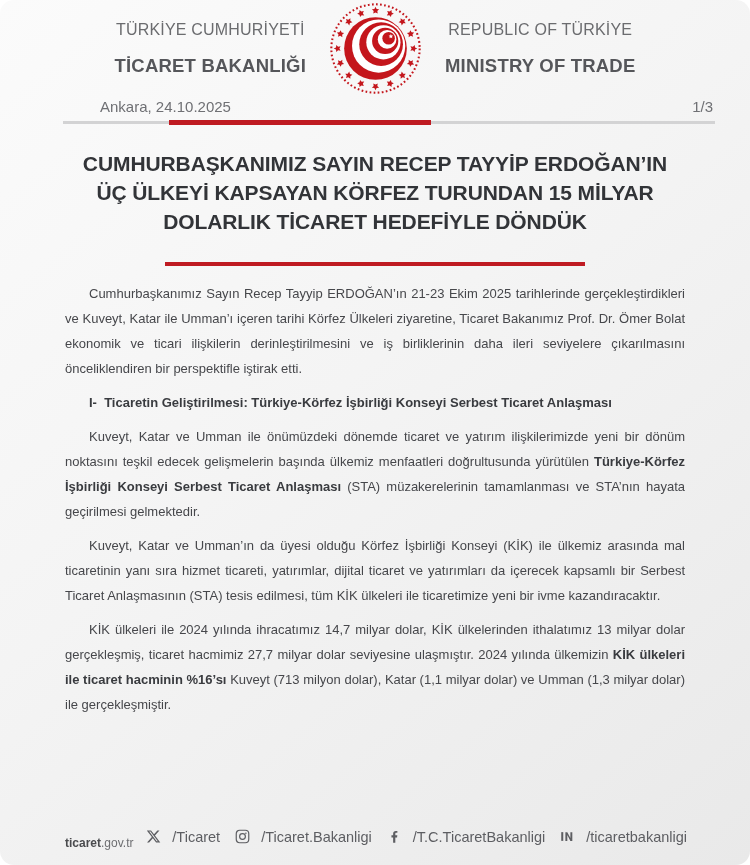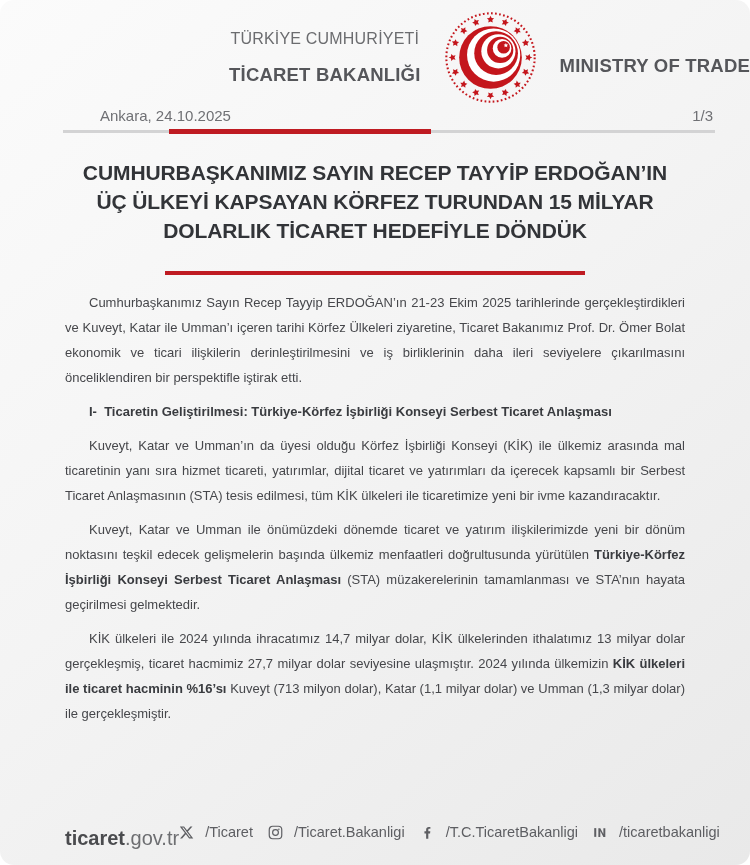--- a/index.html
+++ b/index.html
@@ -7,41 +7,41 @@
     width:750px;height:865px;background:#ffffff;
     font-family:"Liberation Sans",sans-serif;
     -webkit-font-smoothing:antialiased;
   }
   .page{
     position:relative;width:750px;height:865px;box-sizing:border-box;
     border-radius:14px;overflow:hidden;
     background:linear-gradient(140deg,#fbfbfb 0%,#f4f4f4 45%,#e9e9e9 100%);
   }
   
-  .masthead{display:flex;justify-content:flex-end;align-items:center;gap:22px;padding-top:9px;height:97px;}
+  .masthead{display:flex;justify-content:center;align-items:center;gap:22px;height:97px;}
   .org{text-align:center;white-space:nowrap;}
   .org .l1{font-size:16px;color:#6b6c6f;letter-spacing:.2px;}
   .org .l2{font-size:18.5px;font-weight:bold;color:#55565a;letter-spacing:.2px;margin-top:16px;}
   .logo{width:95px;height:95px;flex:0 0 auto;}
   
   .dateline{display:flex;justify-content:space-between;margin:1px 37px 0 100px;font-size:15px;color:#6f7074;}
   .rule{position:relative;height:5px;margin:5px 35px 0 63px;}
   .rule .gray{position:absolute;top:1px;left:0;right:0;height:3px;background:#d3d3d4;}
   .rule .red{position:absolute;top:0;left:106px;width:262px;height:5px;background:#bf1b22;}
   
   .title{margin:24px 78px 0;text-align:center;font-size:21px;line-height:29px;font-weight:bold;color:#323438;letter-spacing:-.1px;}
   .title-bar{width:420px;height:4px;background:#bf1b22;margin:26px auto 0;}
   
   .article{margin:15px 65px 0;font-size:13px;line-height:25px;color:#46474b;text-align:justify;}
   .article p{margin:0 0 9px;text-indent:24px;}
   .article p.heading{font-weight:bold;color:#393b3f;}
   .article .b{font-weight:bold;color:#393b3f;}
   
   .footer{position:absolute;left:65px;right:63px;bottom:15px;display:flex;justify-content:space-between;align-items:center;}
-  .site{font-size:20px;color:#6d6e71;margin-top:13px;}
+  .site{font-size:12px;color:#6d6e71;margin-top:13px;}
   .site .bold{font-weight:bold;color:#4a4b4e;}
   .social{display:flex;gap:15px;align-items:center;}
   .social-item{display:flex;align-items:center;gap:11px;font-size:14.5px;color:#5d5e62;white-space:nowrap;}
   .social-item svg{width:15px;height:15px;display:block;}
 </style>
 </head>
 <body>
 
 <div class="page">
 
@@ -78,41 +78,42 @@
       <circle cx="3.3" cy="-2.6" r="28" fill="#ffffff"></circle>
       <circle cx="5.9" cy="-4.6" r="23" fill="#c4161c"></circle>
       <circle cx="8.3" cy="-6.5" r="18" fill="#ffffff"></circle>
       <circle cx="10.2" cy="-8" r="13.8" fill="#c4161c"></circle>
       <circle cx="12.2" cy="-9.6" r="9.8" fill="#ffffff"></circle>
       <circle cx="13.8" cy="-10.8" r="6.6" fill="#c4161c"></circle>
       <use href="#star" transform="translate(16.2,-12.8) scale(.62)" fill="#ffffff"></use>
     </svg>
 
     <div class="org">
+      <div class="l1">REPUBLIC OF TÜRKİYE</div>
       <div class="l2">MINISTRY OF TRADE</div>
     </div>
   </div>
 
   <div class="dateline">
     <span>Ankara, 24.10.2025</span>
     <span>1/3</span>
   </div>
   <div class="rule">
     <div class="gray"></div>
     <div class="red"></div>
   </div>
 
   <div class="title">CUMHURBAŞKANIMIZ SAYIN RECEP TAYYİP ERDOĞAN’IN ÜÇ ÜLKEYİ KAPSAYAN KÖRFEZ TURUNDAN 15 MİLYAR DOLARLIK TİCARET HEDEFİYLE DÖNDÜK</div>
   <div class="title-bar"></div>
 
   <div class="article">
       <p class=""><span>Cumhurbaşkanımız Sayın Recep Tayyip ERDOĞAN’ın 21-23 Ekim 2025 tarihlerinde gerçekleştirdikleri ve Kuveyt, Katar ile Umman’ı içeren tarihi Körfez Ülkeleri ziyaretine, Ticaret Bakanımız Prof. Dr. Ömer Bolat ekonomik ve ticari ilişkilerin derinleştirilmesini ve iş birliklerinin daha ileri seviyelere çıkarılmasını önceliklendiren bir perspektifle iştirak etti.</span></p>
       <p class="heading"><span class="b">I-&nbsp; Ticaretin Geliştirilmesi: Türkiye-Körfez İşbirliği Konseyi Serbest Ticaret Anlaşması</span></p>
+      <p class=""><span>Kuveyt, Katar ve Umman ile önümüzdeki dönemde ticaret ve yatırım ilişkilerimizde yeni bir dönüm noktasını teşkil edecek gelişmelerin başında ülkemiz menfaatleri doğrultusunda yürütülen </span><span class="b">Türkiye-Körfez İşbirliği Konseyi Serbest Ticaret Anlaşması</span><span> (STA) müzakerelerinin tamamlanması ve STA’nın hayata geçirilmesi gelmektedir.</span></p>
       <p class=""><span>Kuveyt, Katar ve Umman’ın da üyesi olduğu Körfez İşbirliği Konseyi (KİK) ile ülkemiz arasında mal ticaretinin yanı sıra hizmet ticareti, yatırımlar, dijital ticaret ve yatırımları da içerecek kapsamlı bir Serbest Ticaret Anlaşmasının (STA) tesis edilmesi, tüm KİK ülkeleri ile ticaretimize yeni bir ivme kazandıracaktır.</span></p>
-      <p class=""><span>Kuveyt, Katar ve Umman ile önümüzdeki dönemde ticaret ve yatırım ilişkilerimizde yeni bir dönüm noktasını teşkil edecek gelişmelerin başında ülkemiz menfaatleri doğrultusunda yürütülen </span><span class="b">Türkiye-Körfez İşbirliği Konseyi Serbest Ticaret Anlaşması</span><span> (STA) müzakerelerinin tamamlanması ve STA’nın hayata geçirilmesi gelmektedir.</span></p>
       <p class=""><span>KİK ülkeleri ile 2024 yılında ihracatımız 14,7 milyar dolar, KİK ülkelerinden ithalatımız 13 milyar dolar gerçekleşmiş, ticaret hacmimiz 27,7 milyar dolar seviyesine ulaşmıştır. 2024 yılında ülkemizin </span><span class="b">KİK ülkeleri ile ticaret hacminin %16’sı</span><span> Kuveyt (713 milyon dolar), Katar (1,1 milyar dolar) ve Umman (1,3 milyar dolar) ile gerçekleşmiştir.</span></p>
     </div>
 
   <div class="footer">
     <span class="site"><span class="bold">ticaret</span><span>.gov.tr</span></span>
     <span class="social">
         <span class="social-item">
           <svg viewBox="0 0 24 24" xmlns="http://www.w3.org/2000/svg" fill="#5d5e62">
             <path d="M18.24 2.25h3.31l-7.23 8.26 8.5 11.24h-6.66l-5.21-6.82-5.97 6.82H1.67l7.73-8.84L1.25 2.25h6.83l4.71 6.23 5.45-6.23zm-1.16 17.52h1.83L7.08 4.13H5.12l11.96 15.64z"></path>
           </svg>

